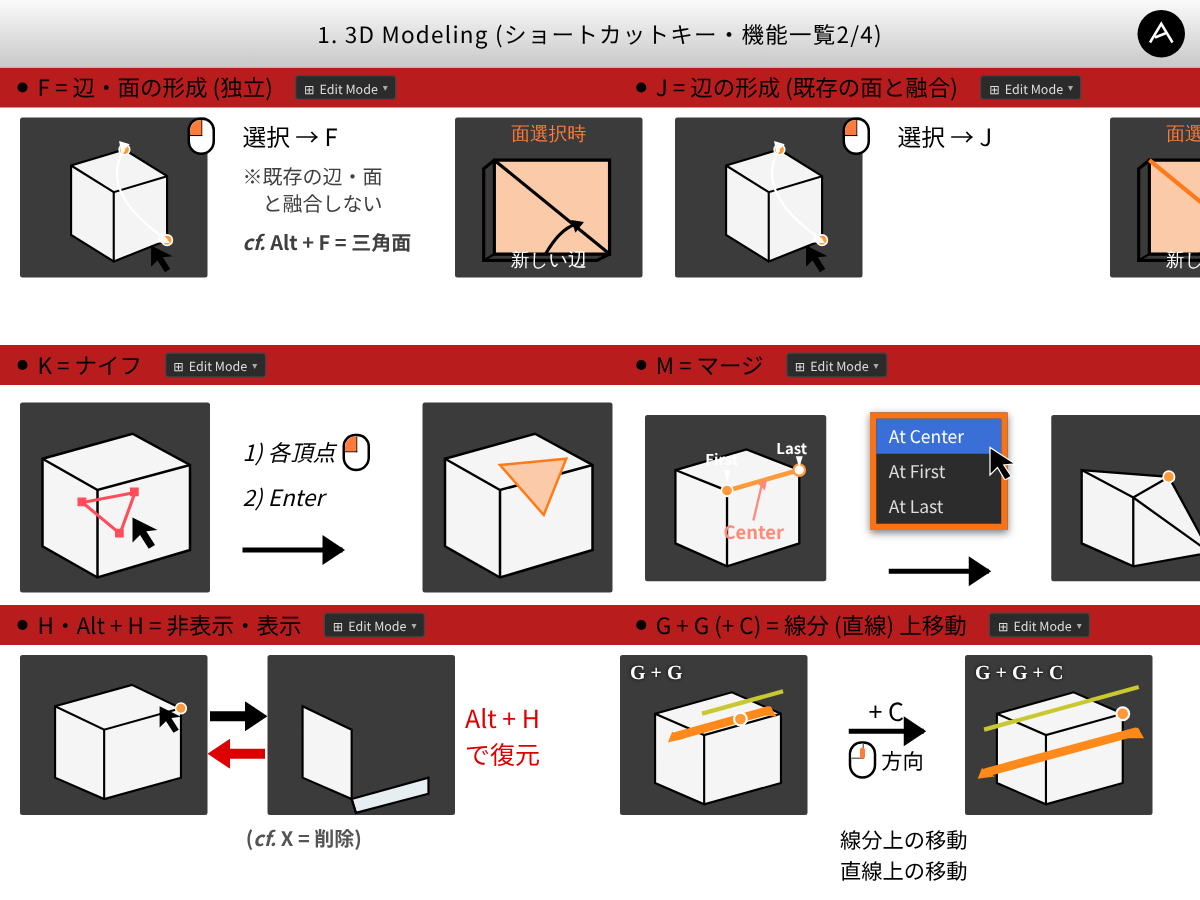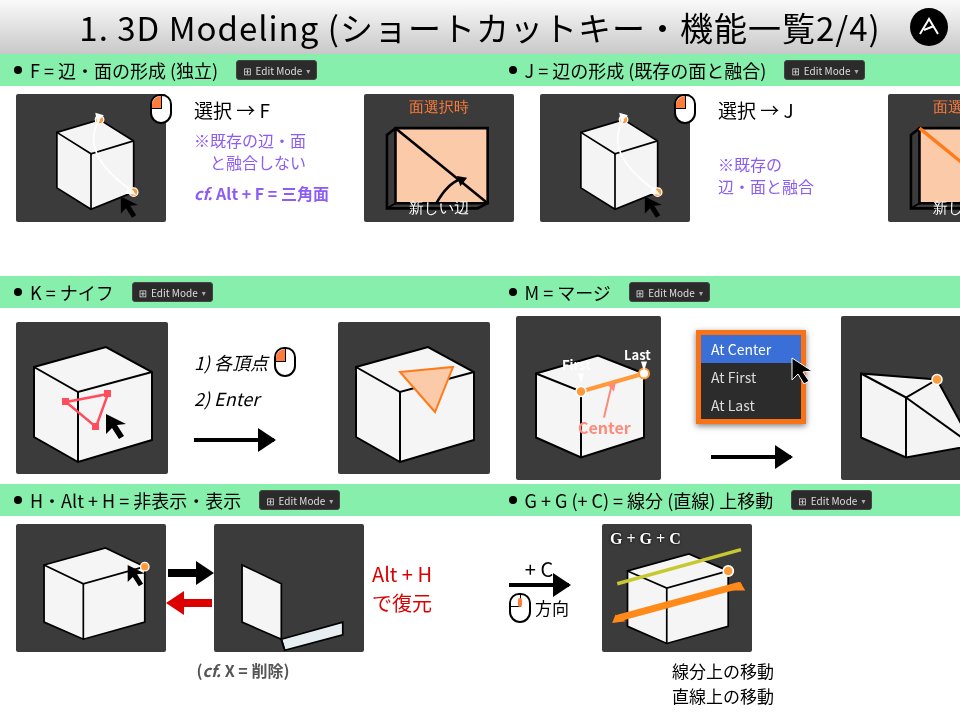--- a/index.html
+++ b/index.html
@@ -11,32 +11,32 @@
     position: relative;
     overflow: hidden;
   }
   .header {
     height: 54px;
     background: linear-gradient(#fafafa, #c8c8c8);
     display: flex;
     align-items: center;
     justify-content: center;
     position: relative;
-    font-size: 33px;
+    font-size: 18px;
     letter-spacing: 1px;
   }
   .logo {
     position: absolute; right: 12px; top: 8px;
     width: 38px; height: 38px; border-radius: 50%;
     background: #000; display:flex; align-items:center; justify-content:center;
     color:#fff; font-size:18px; font-style:italic; font-weight:bold;
   }
   .row-bar {
     height: 32px;
-    background: #86efac;
+    background: #b91c1c;
     display: flex;
     gap: 29px;
   }
   .row-bar .cell {
     flex: 1;
     display: flex;
     align-items: center;
     padding-left: 14px;
     gap: 8px;
     font-size: 18px;
@@ -70,32 +70,32 @@
     flex: 1;
     padding: 8px 10px 4px 16px;
     position: relative;
   }
   .vp {
     background: #3b3b3b;
     border-radius: 2px;
     position: relative;
     display:inline-block;
   }
-  .vp-145 { width:145px; height:164px; }
+  .vp-145 { width:145px; height:133px; }
   .vp-150 { width:150px; height:128px;font-family:Liberation Serif, serif; }
   .vp-152 { width:152px; height:152px; }
   
   .cube-svg { width:100%; height:100%; }
   .face-label {
     position:absolute;
     top:4px; left:0; right:0;
     text-align:center;
     color:#ff7b3a; font-size:15px; font-weight:500;
   }
-  .note { font-size:16px; color:#8b5cf6; line-height:1.4; }
+  .note { font-size:16px; color:#404040; line-height:1.4; }
   .note-red { color:#d00; }
   .em { font-style: italic; }
   .bold { font-weight:bold; }
   
   .big-arrow {
     display:inline-block;
     position:relative;
     width:80px; height:4px;
     background:#000;
     vertical-align:middle;
@@ -235,22 +235,20 @@
         <circle cx="125" cy="115" r="5" fill="#ff9a3a" stroke="#fff" stroke-width="1.5"></circle>
         <path d="M85 30 Q60 70 125 115" stroke="#fff" stroke-width="2" fill="none"></path>
         <polygon points="120,108 128,118 115,117" fill="#fff"></polygon>
         <polygon points="90,25 82,33 80,22" fill="#fff"></polygon>
         <polygon points="110,120 110,140 116,134 123,145 128,142 121,131 130,130" fill="#000"></polygon>
       </svg>
       <span class="mouse-icon" style="position:absolute; top:0px; right:-6px;"></span>
     </div>
     <div class="col" style="padding:2px 4px 0 8px; width:158px;">
       <div style="font-size:19px; margin-bottom:12px;">選択 → J</div>
-      <div class="note" style="white-space:pre; margin-top:18px;">※既存の
-辺・面と融合</div>
     </div>
     <div class="vp vp-150">
       <div class="face-label">面選択時</div>
       <svg class="cube-svg" viewBox="0 0 150 150">
         <polygon points="24,40 132,40 132,128 24,128" fill="#fbcaa8" stroke="#000" stroke-width="3"></polygon>
         <polyline points="24,40 14,48 14,134 120,134 132,128" fill="none" stroke="#000" stroke-width="3"></polyline>
         <line x1="14" y1="134" x2="24" y2="128" stroke="#000" stroke-width="2"></line>
         <line x1="24" y1="40" x2="132" y2="128" stroke="#ff7b1a" stroke-width="4"></line>
         <path d="M72 128 Q 85 105 100 100" stroke="#000" stroke-width="3" fill="none"></path>
         <polygon points="96,96 108,98 100,108" fill="#000"></polygon>
@@ -412,20 +410,33 @@
         <div class="note-red" style="font-size:20px;">で復元</div>
       </div>
     </div>
     <div style="text-align:center; margin-top:6px; font-size:16px; color:#555;">
       <span class="bold">(<span class="em">cf.</span> X = 削除)</span>
     </div>
   </div>
 
   <div class="half">
     <div class="flex center-v gap6">
+      <div class="vp vp-150">
+        <div class="top-label">G + G</div>
+        <svg class="cube-svg" viewBox="0 0 150 150">
+          <polygon points="20,55 92,35 138,55 138,120 66,140 20,120" fill="#f5f5f5" stroke="#000" stroke-width="2"></polygon>
+          <polyline points="20,55 66,75 138,55" fill="none" stroke="#000" stroke-width="2"></polyline>
+          <line x1="66" y1="75" x2="66" y2="140" stroke="#000" stroke-width="2"></line>
+          <line x1="64" y1="55" x2="140" y2="34" stroke="#c8c830" stroke-width="4"></line>
+          <line x1="40" y1="76" x2="126" y2="52" stroke="#ff8a1a" stroke-width="8" stroke-linecap="round"></line>
+          <polygon points="36,72 32,82 48,78" fill="#ff8a1a"></polygon>
+          <polygon points="128,48 134,58 118,56" fill="#ff8a1a"></polygon>
+          <circle cx="100" cy="60" r="6" fill="#ff9a3a" stroke="#fff" stroke-width="2"></circle>
+        </svg>
+      </div>
       <div class="col center-v" style="width:86px;">
         <div style="font-size:20px;">+ C</div>
         <span class="big-arrow" style="width:60px;"></span>
         <div style="display:flex; align-items:center; gap:4px; margin-top:6px;">
           <span class="mouse-icon scroll"></span>
           <span style="font-size:17px;">方向</span>
         </div>
       </div>
       <div class="vp vp-150">
         <div class="top-label">G + G + C</div>

